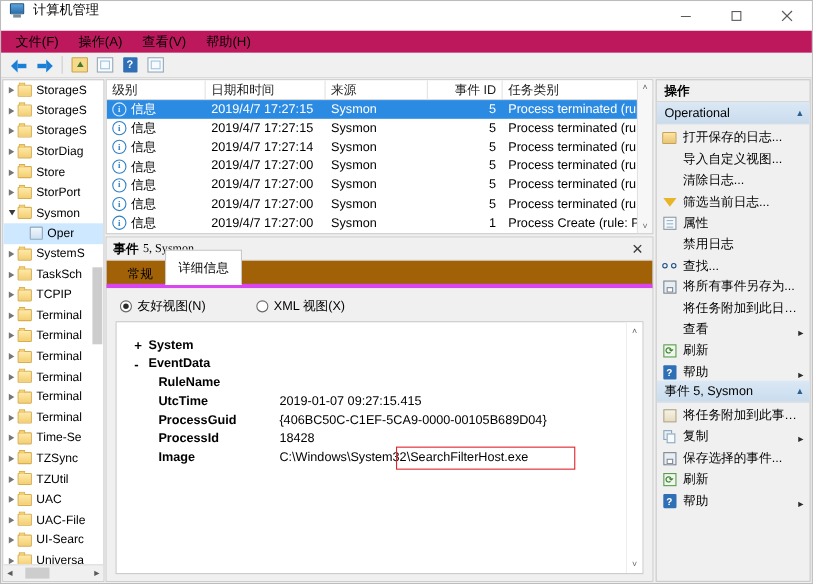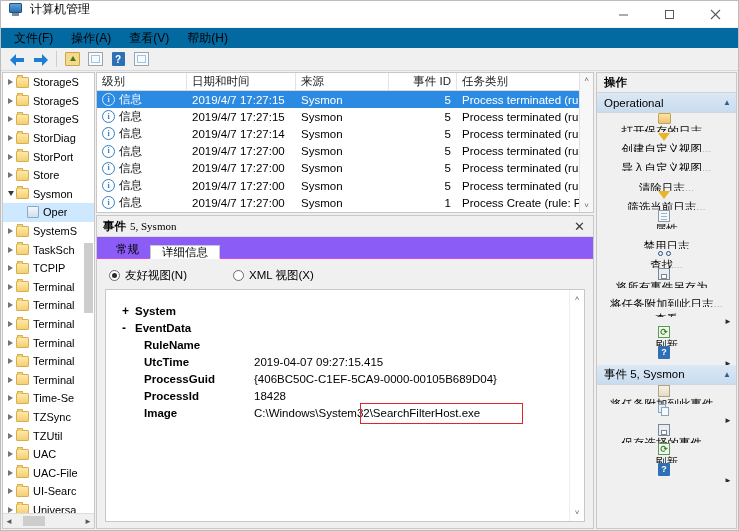--- a/index.html
+++ b/index.html
@@ -33,21 +33,21 @@
   .title-text{font-size:12px;color:#000;letter-spacing:0;}
   .title-spacer{flex:1;}
   .win-btn{
     width:46px;height:26px;display:flex;align-items:center;justify-content:center;
     color:#5a5a5a;font-size:13px;
   }
   .win-btn.close{font-size:14px;}
   .win-btn svg{display:block;}
   
   .menubar{
-    height:20px;min-height:20px;background:#0369a1;display:flex;align-items:center;
+    height:20px;min-height:20px;background:#be185d;display:flex;align-items:center;
     padding-left:4px;
   }
   .menu-item{padding:2px 9px;font-size:12px;color:#000;}
   
   .toolbar{
     height:22px;min-height:22px;background:#f0f0f0;display:flex;align-items:center;
     padding-left:5px;border-bottom:1px solid #dadada;
   }
   .tb-btn{width:22px;height:20px;display:flex;align-items:center;justify-content:center;margin-right:1px;}
   .tb-sep{width:1px;height:16px;background:#cdcdcd;margin:0 4px;}
@@ -146,27 +146,27 @@
     flex:1;margin-top:2px;background:#f0f0f0;border:1px solid #c8c8c8;box-sizing:border-box;
     display:flex;flex-direction:column;min-height:0;
   }
   .details-title{
     height:20px;min-height:20px;display:flex;align-items:center;
     padding:0 6px;font-size:11.5px;font-weight:bold;border-bottom:1px solid #dcdcdc;background:#f0f0f0;
   }
   .details-title .sub{font-weight:normal;font-family:"Liberation Serif",serif;margin-left:4px;font-size:11px;}
   .details-close{margin-left:auto;font-size:13px;color:#3a3a3a;line-height:1;padding:0 2px;}
   .tabs{height:21px;min-height:21px;display:flex;align-items:flex-end;padding-left:8px;
-     border-bottom:1px solid #d946ef;background:#8b5cf6;}
+     border-bottom:4px solid #d946ef;background:#a16207;}
   .tab{
     height:18px;padding:0 11px;font-size:11.5px;display:flex;align-items:center;
     box-sizing:border-box;color:#000;
   }
   .tab.active{background:#fff;border:1px solid #c8c8c8;border-bottom:1px solid #fff;
-    margin-bottom:-1px;height:14px;margin-top:24px;}
+    margin-bottom:-1px;height:32px;margin-top:24px;}
   .tab-body{flex:1;background:#f0f0f0;padding:6px 8px 6px 8px;display:flex;flex-direction:column;min-height:0;}
   .radios{display:flex;align-items:center;height:20px;font-size:11.5px;padding-left:4px;}
   .radio{display:flex;align-items:center;margin-right:46px;}
   .rc{width:11px;height:11px;border-radius:50%;border:1px solid #6a6a6a;background:#fff;
      margin-right:5px;position:relative;box-sizing:border-box;}
   .rc.on:after{content:"";position:absolute;left:2px;top:2px;width:5px;height:5px;border-radius:50%;background:#2b2b2b;}
   .xmlbox{
     flex:1;background:#fff;border:1px solid #c8c8c8;box-sizing:border-box;margin-top:4px;
     display:flex;min-height:0;position:relative;overflow:hidden;
   }
@@ -191,22 +191,22 @@
   }
   .act-title{height:19px;min-height:19px;display:flex;align-items:center;padding-left:7px;
      font-size:11.5px;font-weight:bold;border-bottom:1px solid #d2d2d2;}
   .act-group{
     height:19px;min-height:19px;display:flex;align-items:center;padding:0 5px 0 7px;
     font-size:11.5px;border-bottom:1px solid #cfd8e2;
     background:linear-gradient(180deg,#dbe8f5,#c9dcee);
   }
   .act-group .chev{margin-left:auto;color:#2c5f8f;font-size:8px;}
   .act-item{
-    height:19.4px;min-height:19.4px;display:flex;align-items:center;font-size:11.5px;
-    padding-left:4px;padding-right:4px;white-space:nowrap;overflow:hidden;flex-direction:column;
+    height:19.4px;min-height:19.4px;display:flex;align-items:flex-end;font-size:11.5px;
+    padding-left:4px;padding-right:4px;white-space:nowrap;overflow:hidden;
   }
   .act-ico{width:15px;min-width:15px;height:14px;margin-right:5px;display:flex;align-items:center;justify-content:center;}
   .act-item .lbl{overflow:hidden;text-overflow:ellipsis;}
   .act-item .submenu{margin-left:auto;font-size:8px;color:#2b2b2b;}
   .i-open{width:13px;height:11px;background:linear-gradient(180deg,#ffe4a0,#e8c477);
      border:1px solid #c6a354;box-sizing:border-box;border-radius:1px;}
   .i-funnel{width:0;height:0;border-left:6px solid transparent;border-right:6px solid transparent;
      border-top:8px solid #e8b529;}
   .i-prop{width:12px;height:12px;border:1px solid #8c98a4;background:#f4f8fb;box-sizing:border-box;position:relative;}
   .i-prop:after{content:"";position:absolute;left:2px;top:2px;right:2px;height:1px;background:#9ab4cb;
@@ -313,26 +313,26 @@
             <span class="tree-label">StorageS</span>
           </div>
           <div class="tree-row">
             <span class="tw collapsed"></span>
             <span class="folder"></span>
             <span class="tree-label">StorDiag</span>
           </div>
           <div class="tree-row">
             <span class="tw collapsed"></span>
             <span class="folder"></span>
+            <span class="tree-label">Store</span>
+          </div>
+          <div class="tree-row">
+            <span class="tw collapsed"></span>
+            <span class="folder"></span>
             <span class="tree-label">StorPort</span>
-          </div>
-          <div class="tree-row">
-            <span class="tw collapsed"></span>
-            <span class="folder"></span>
-            <span class="tree-label">Store</span>
           </div>
           <div class="tree-row">
             <span class="tw expanded"></span>
             <span class="folder"></span>
             <span class="tree-label">Sysmon</span>
           </div>
           <div class="tree-row sel" style="padding-left: 13px;">
             <span class="tw "></span>
             <span class="logicon"></span>
             <span class="tree-label">Oper</span>
@@ -551,21 +551,21 @@
                 <div class="xnode">
                   <span class="xsign">-</span>
                   <span>EventData</span>
                 </div>
                 <div class="xfield">
                   <span class="xname">RuleName</span>
                   <span class="xval"></span>
                 </div>
                 <div class="xfield">
                   <span class="xname">UtcTime</span>
-                  <span class="xval">2019-04-07 09:27:15.415</span>
+                  <span class="xval">2019-01-07 09:27:15.415</span>
                 </div>
                 <div class="xfield">
                   <span class="xname">ProcessGuid</span>
                   <span class="xval">{406BC50C-C1EF-5CA9-0000-00105B689D04}</span>
                 </div>
                 <div class="xfield">
                   <span class="xname">ProcessId</span>
                   <span class="xval">18428</span>
                 </div>
                 <div class="xfield">
@@ -590,26 +590,20 @@
             <span>Operational</span>
             <span class="chev">▲</span>
           </div>
           <div class="act-item">
             <span class="act-ico">
               <span class="i-open"></span>
             </span>
             <span class="lbl">打开保存的日志...</span>
           </div>
           <div class="act-item">
-            <span class="act-ico">
-              <span class="i-funnel"></span>
-            </span>
-            <span class="lbl">创建自定义视图...</span>
-          </div>
-          <div class="act-item">
             <span class="act-ico"></span>
             <span class="lbl">导入自定义视图...</span>
           </div>
           <div class="act-item">
             <span class="act-ico"></span>
             <span class="lbl">清除日志...</span>
           </div>
           <div class="act-item">
             <span class="act-ico">
               <span class="i-funnel"></span>

